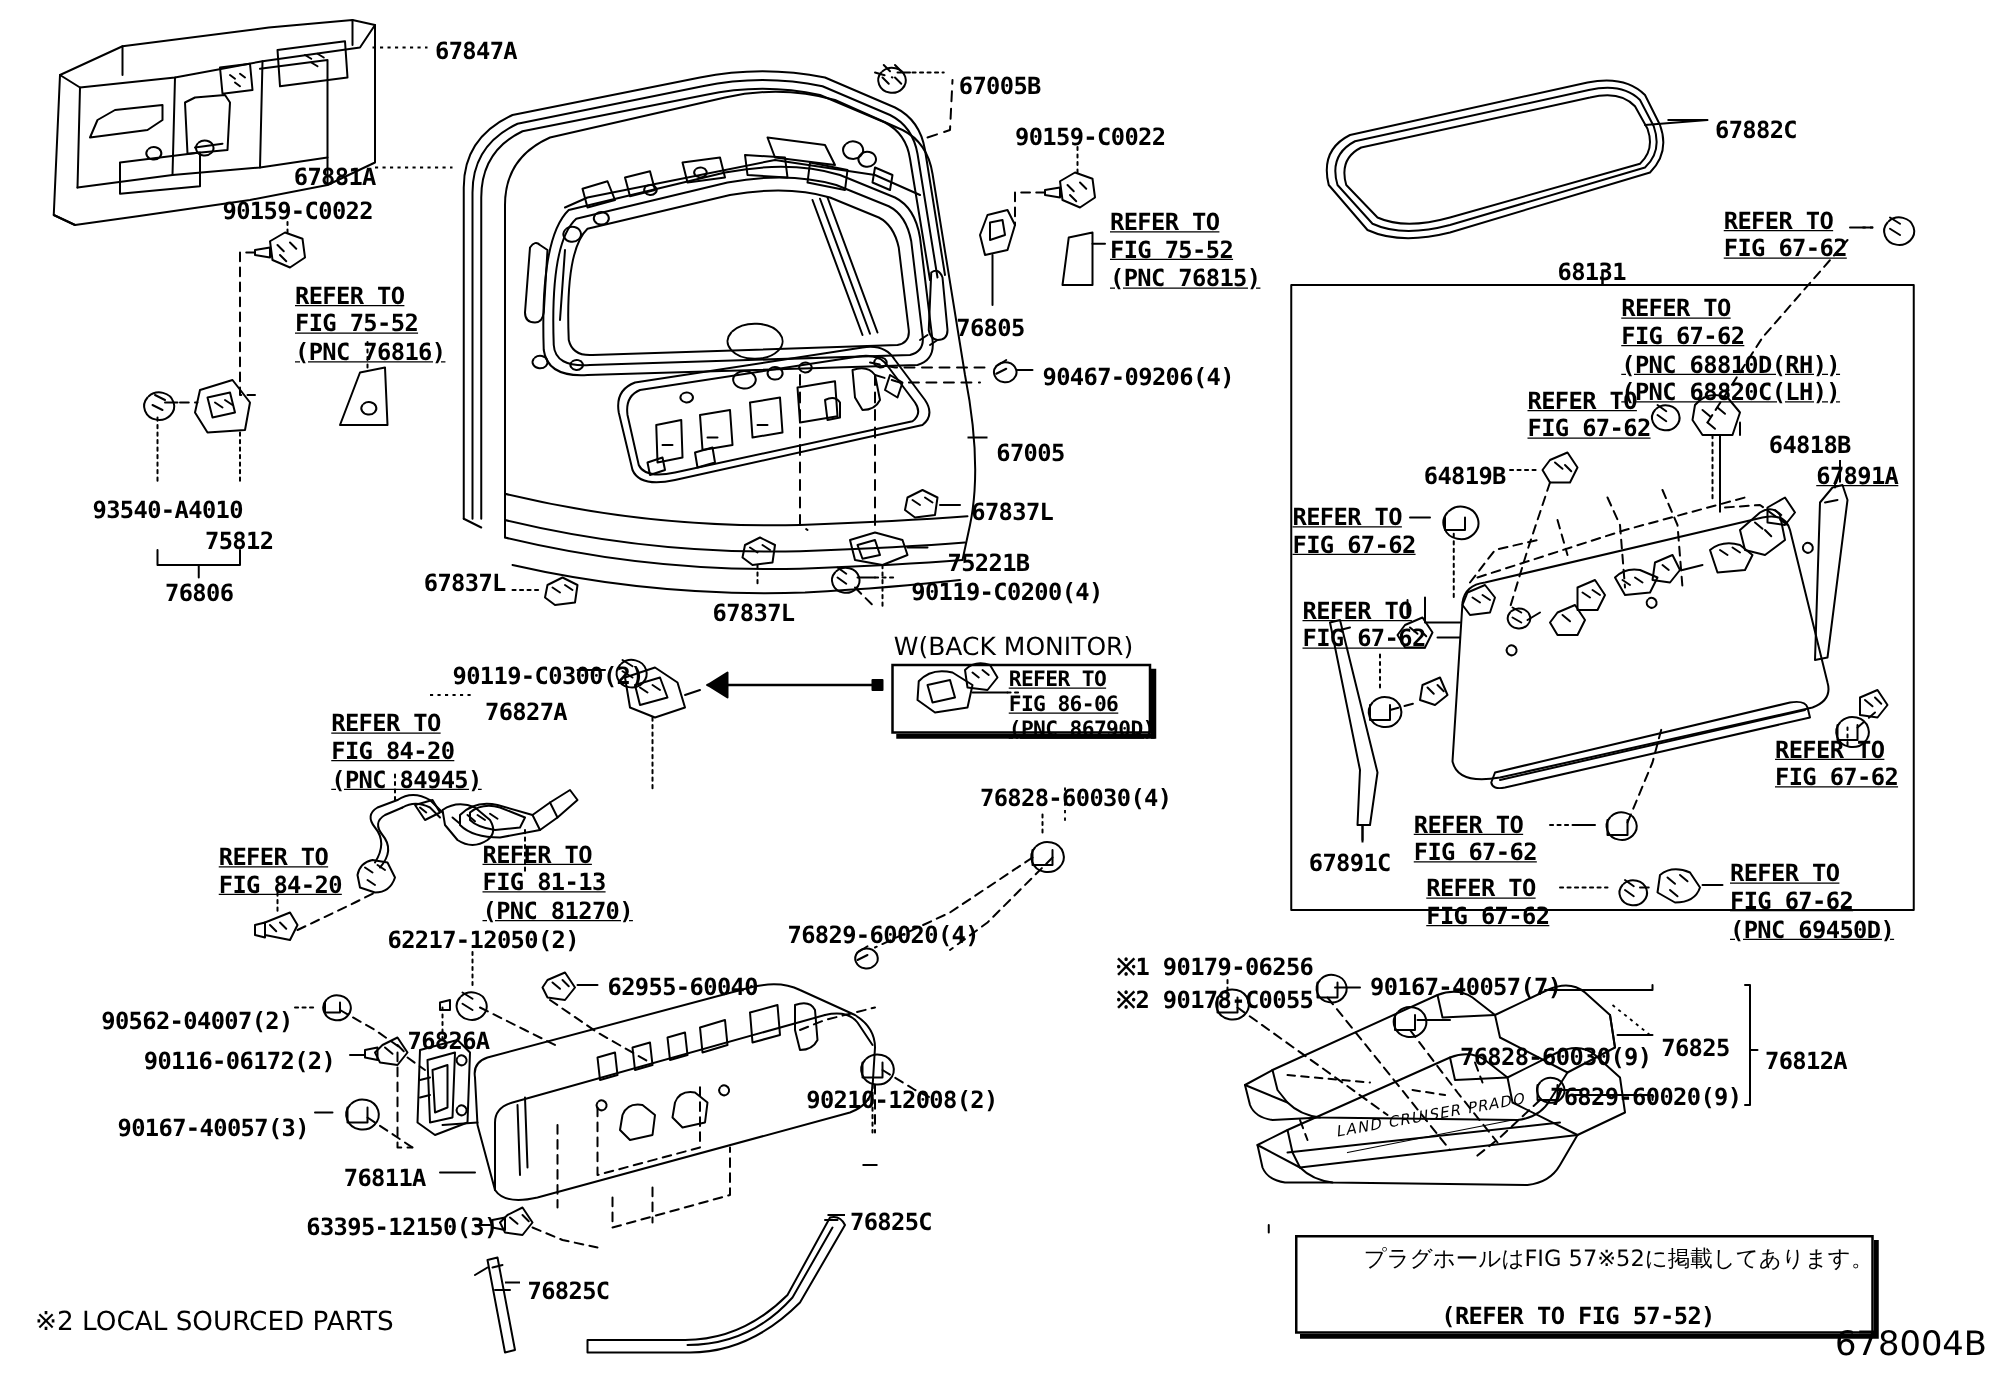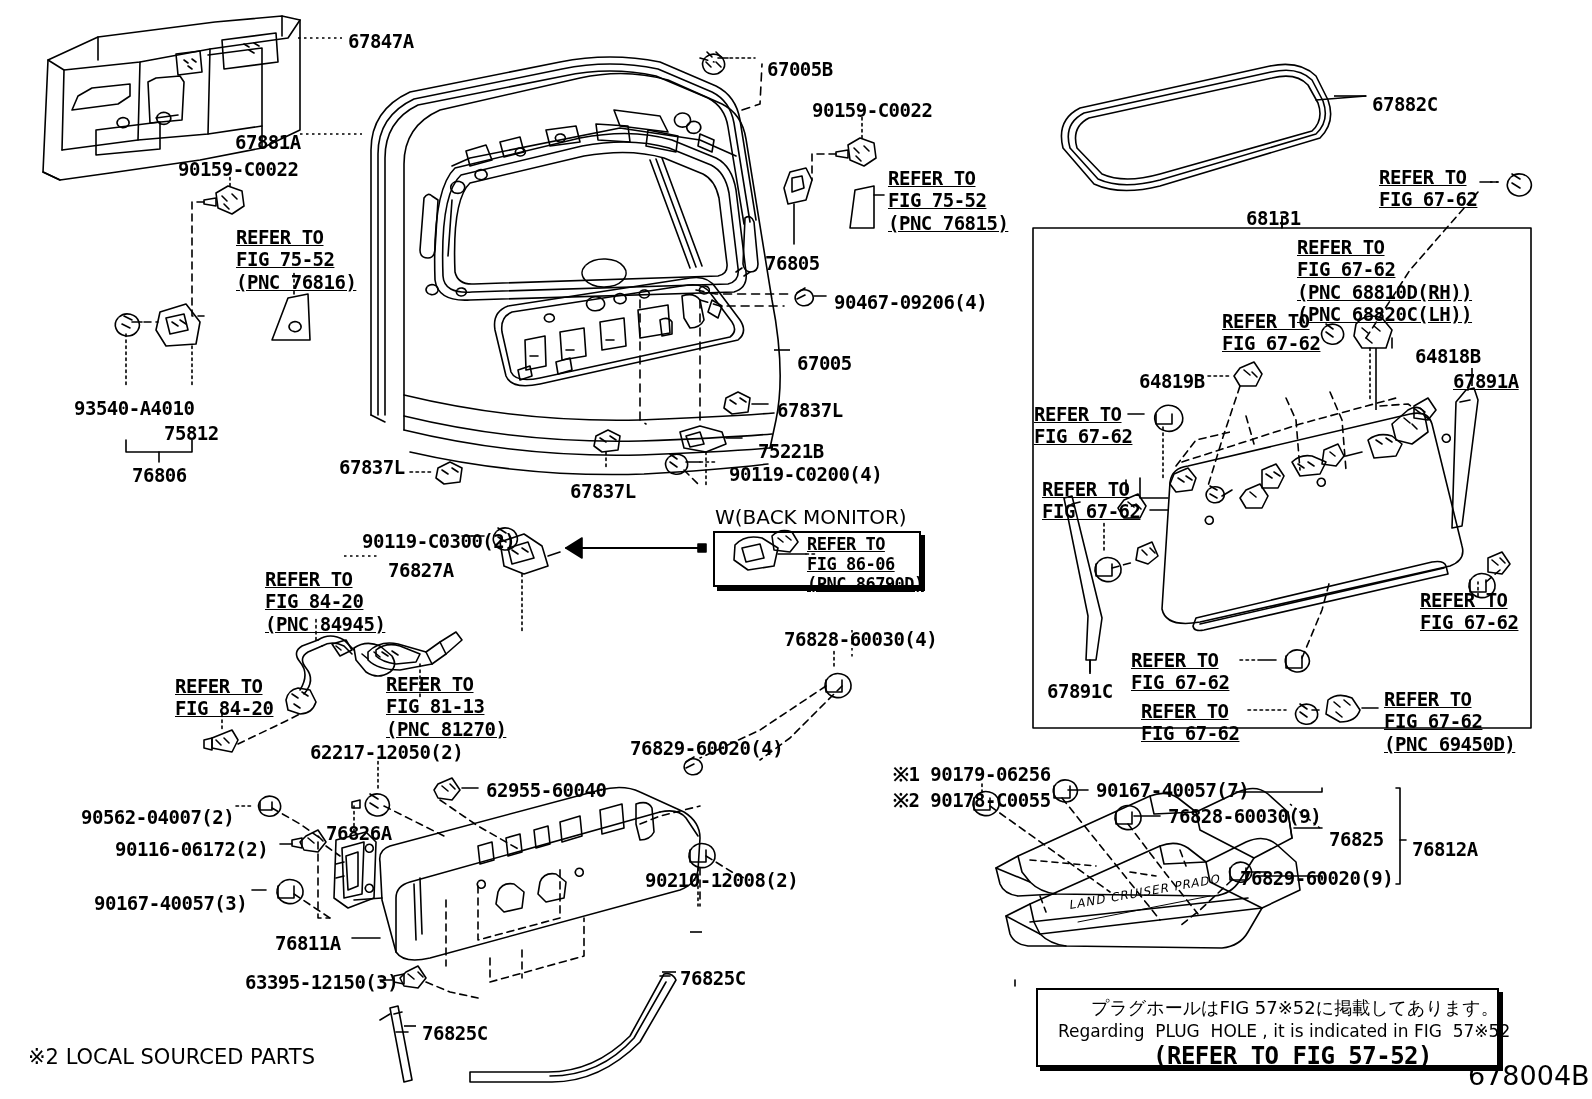--- a/index.html
+++ b/index.html
@@ -695,36 +695,35 @@
       <div class="lbl" style="left: 326px; top: 822px;">76826A</div>
       <div class="lbl" style="left: 94px; top: 892px;">90167-40057(3)</div>
       <div class="lbl" style="left: 275px; top: 932px;">76811A</div>
       <div class="lbl" style="left: 645px; top: 869px;">90210-12008(2)</div>
       <div class="lbl" style="left: 245px; top: 971px;">63395-12150(3)</div>
       <div class="lbl" style="left: 680px; top: 967px;">76825C</div>
       <div class="lbl" style="left: 422px; top: 1022px;">76825C</div>
       <div class="lbl" style="left: 893px; top: 763px;">※1 90179-06256</div>
       <div class="lbl" style="left: 893px; top: 789px;">※2 90178-C0055</div>
       <div class="lbl" style="left: 1096px; top: 779px;">90167-40057(7)</div>
-      <div class="lbl" style="left: 1168px; top: 805px;">76828-60030(9)</div>
+      <div class="lbl" style="left: 1168px; top: 835px;">76828-60030(9)</div>
       <div class="lbl" style="left: 1329px; top: 828px;">76825</div>
       <div class="lbl" style="left: 1412px; top: 838px;">76812A</div>
       <div class="lbl" style="left: 1240px; top: 867px;">76829-60020(9)</div>
     </div>
 
   <div class="lbl sans" style="left:715px;top:505px;font-size:20px;">W(BACK MONITOR)</div>
   <div class="lbl ml" style="left:807px;top:534px;font-size:17px;">REFER TO
 FIG 86-06
 (PNC 86790D)</div>
 
   <div class="lbl sans" style="left:28px;top:1045px;font-size:21px;font-weight:400;">※2 LOCAL SOURCED PARTS</div>
 
   <div class="lbl jp" style="left:1091px;top:997px;">プラグホールはFIG 57※52に掲載してあります。</div>
-  <div class="lbl jp" style="left:1058px;top:1021px;font-size:17px;">Regarding  PLUG  HOLE , it is indicated in FIG  57※52</div>
-  <div class="lbl" style="left:1153px;top:1042px;font-size:24px;">(REFER TO FIG 57-52)</div>
+  <div class="lbl" style="left:1153px;top:1042px;font-size:19px;">(REFER TO FIG 57-52)</div>
 
   <div class="figid" style="left:1468px;top:1060px;">678004B</div>
 
   <div style="position:absolute;left:1070px;top:898px;font-family:'DejaVu Sans','Liberation Sans',sans-serif;
               font-size:12px;letter-spacing:1px;color:#000;
               transform:rotate(-10deg) skewX(-14deg);transform-origin:left top;">LAND CRUISER PRADO</div>
 
 </div>
 
 </body></html>

